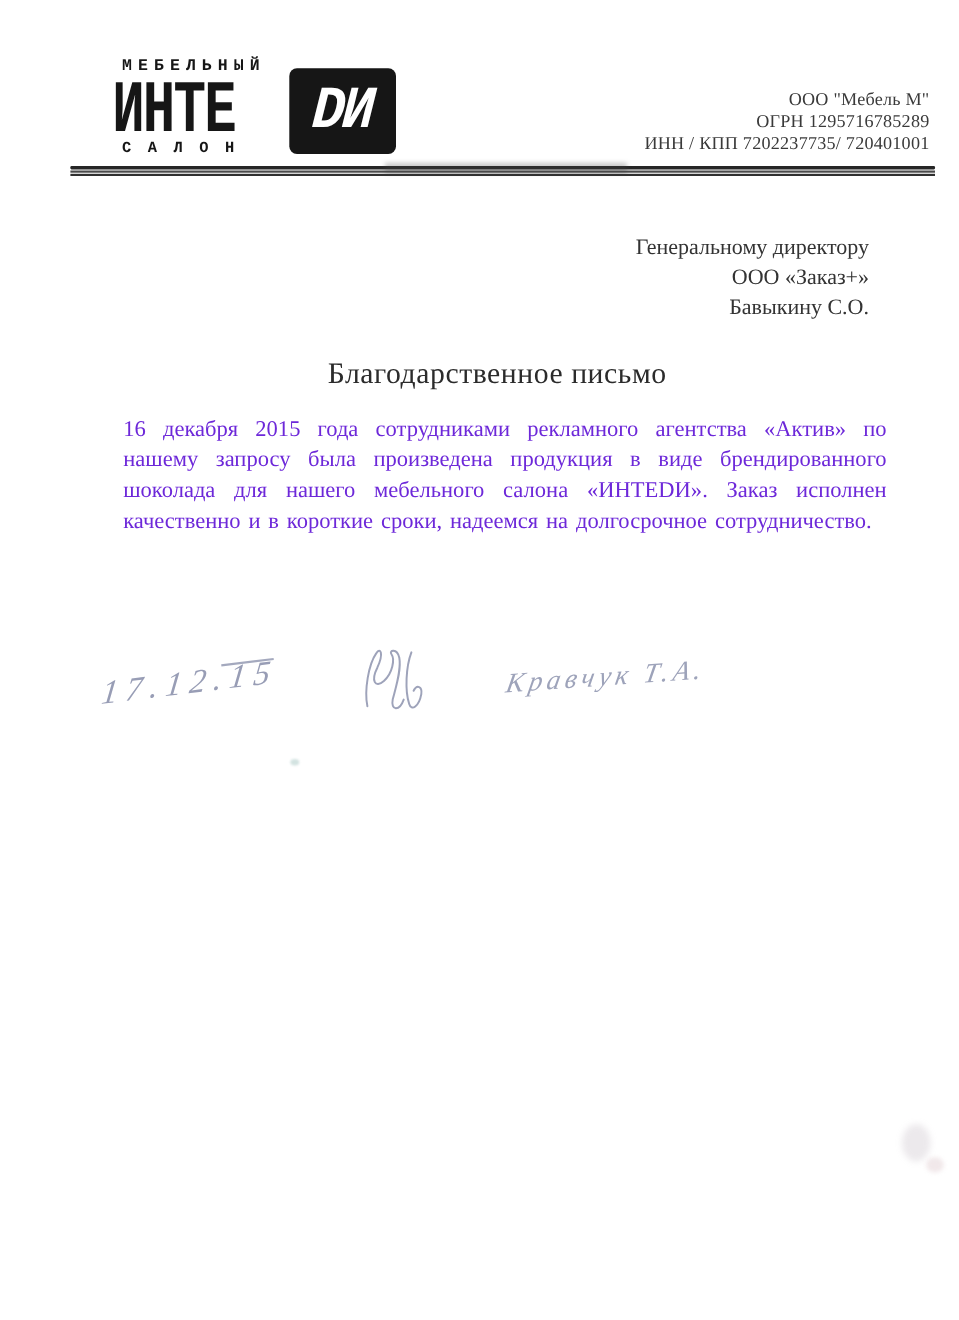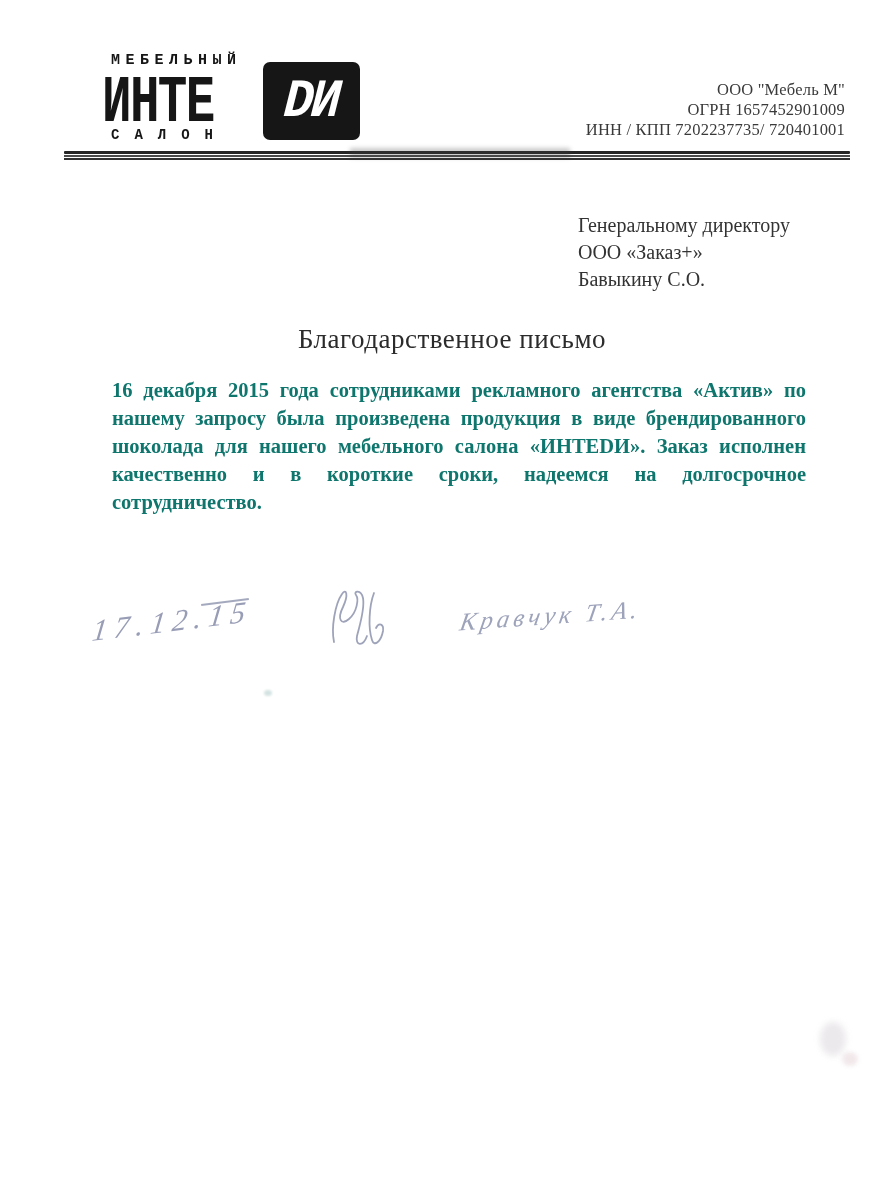--- a/index.html
+++ b/index.html
@@ -42,31 +42,31 @@
 
   
   .divider{position:absolute;left:64px;right:22px;top:151px;height:9px;}
   .divider .l1{height:3px;background:#262626;border-radius:1px;}
   .divider .l2{height:2px;background:#4a4a4a;margin-top:1px;}
   .divider .l3{height:2px;background:#303030;margin-top:1px;}
   .divider-smudge{position:absolute;left:350px;top:148px;width:220px;height:10px;
         background:rgba(70,70,70,.28);filter:blur(2px);}
 
   
-  .recipient{position:absolute;right:82px;top:212px;
+  .recipient{position:absolute;right:82px;top:212px;text-align:right;
         font-size:20px;line-height:27px;color:#333;}
 
   
   .title{position:absolute;left:0;right:0;top:324px;text-align:center;
         font-size:27px;color:#2b2b2b;transform:translateX(16px);letter-spacing:.5px;}
 
   
   .body-text{position:absolute;left:112px;top:376px;width:694px;
-        font-size:20.5px;line-height:28px;text-align:justify;color:#0f766e;
-        word-spacing:2px;font-weight:bold;}
+        font-size:20.5px;line-height:28px;text-align:justify;color:#6d28d9;
+        word-spacing:2px;}
 
   
   .hw{position:absolute;color:var(--ink-color);
       font-family:"Liberation Serif", serif;font-style:italic;white-space:nowrap;}
   .hw-date{left:92px;top:604px;font-size:30px;letter-spacing:7px;
       transform:rotate(-7deg) skewX(-14deg);opacity:.9;}
   .hw-date-overline{position:absolute;left:201px;top:601px;width:48px;height:2px;
       background:var(--ink-color);transform:rotate(-7deg);opacity:.8;}
   .hw-sign{position:absolute;left:318px;top:586px;width:86px;height:76px;}
   .hw-name{left:460px;top:602px;font-size:25px;letter-spacing:4px;
@@ -90,21 +90,21 @@
     <div class="logo-top">МЕБЕЛЬНЫЙ</div>
     <div class="logo-main">ИНТЕ</div>
     <div class="logo-box">
       <span>DИ</span>
     </div>
     <div class="logo-bottom">САЛОН</div>
   </div>
 
   <div class="company-info">
     <div>ООО "Мебель М"</div>
-    <div>ОГРН 1657452901009</div>
+    <div>ОГРН 1295716785289</div>
     <div>ИНН / КПП 7202237735/ 720401001</div>
   </div>
 
   <div class="divider">
     <div class="l1"></div>
     <div class="l2"></div>
     <div class="l3"></div>
   </div>
   <div class="divider-smudge"></div>
 

